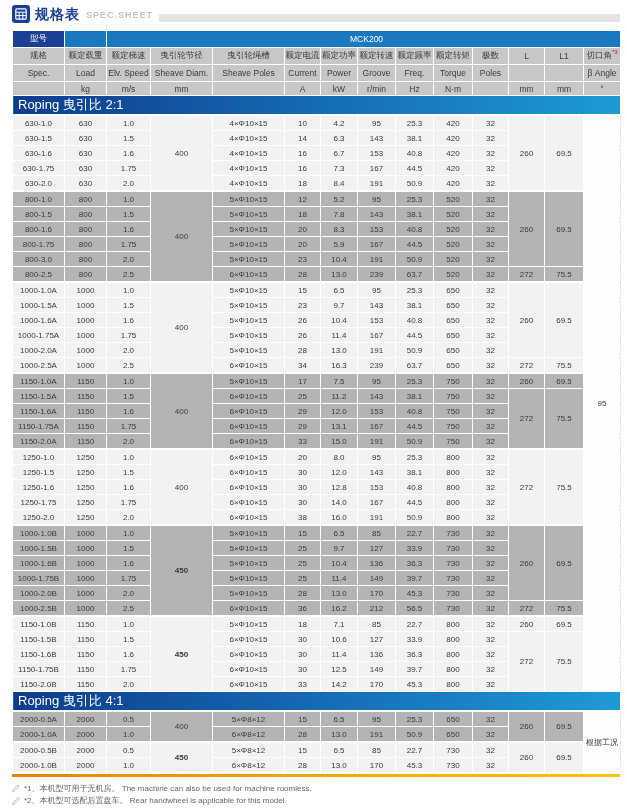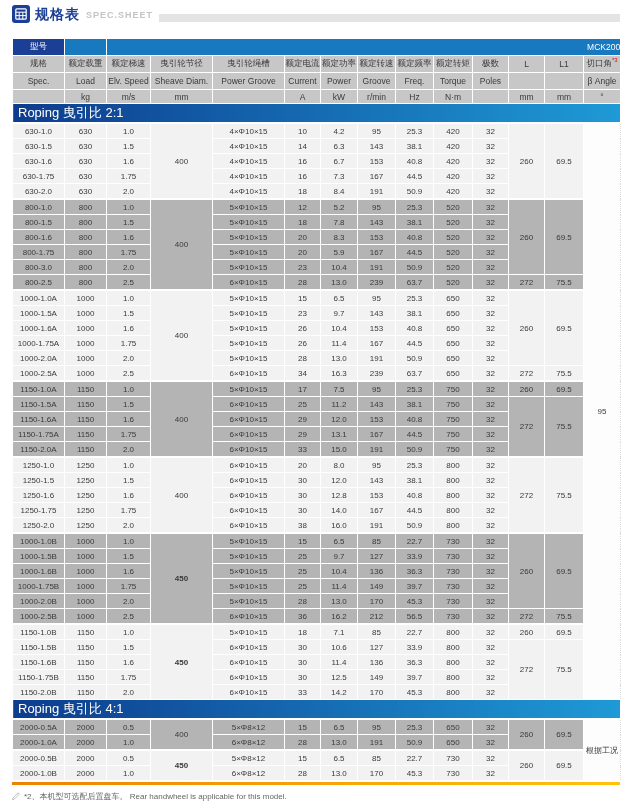--- a/index.html
+++ b/index.html
@@ -1,35 +1,35 @@
 <!DOCTYPE html>
 <html style="--navy: #1c3f96; --blue: #1878c0; --bar1: #0d3c8e; --bar2: #1e9ad6; --grayhead: #c7c7c7; --row-light: #f2f2f2; --row-dark: #b4b4b4; --orange1: #ef8200; --orange2: #ffc20e; --red: #e60012;"><head>
 <meta charset="utf-8">
 <style>
   html,body{margin:0;padding:0;background:#ffffff;width:627px;height:810px;overflow:hidden;
     font-family:"Liberation Sans","DejaVu Sans",sans-serif;}
   .page{padding:4px 0 0 12px;width:608px;}
 
   
-  .title-row{display:flex;align-items:flex-start;height:26px;margin-bottom:8px;}
+  .title-row{display:flex;align-items:flex-start;height:26px;margin-bottom:0;}
   .title-icon{width:18px;height:18px;border-radius:3px;background:var(--navy,#1c3f96);
     display:inline-flex;align-items:center;justify-content:center;margin-right:5px;margin-top:1px;}
   .title-zh{font-size:14px;font-weight:bold;color:var(--navy,#1c3f96);letter-spacing:1px;line-height:20px;}
   .title-en{font-size:9px;color:#c4c4c4;font-weight:bold;letter-spacing:1px;margin:6px 6px 0 6px;}
   .title-bar{flex:1;height:8px;background:#e4e4e4;margin-top:10px;}
 
   
   table{border-collapse:collapse;table-layout:fixed;width:608px;}
   td,th{border:1px solid #ffffff;text-align:center;padding:0;height:14px;
     font-size:8px;font-weight:normal;color:#3a3a3a;white-space:nowrap;overflow:hidden;}
   thead th{background:var(--grayhead,#c7c7c7);height:16px;font-size:8.5px;}
   thead tr.unit-row th{height:13px;margin-left:48px;}
   th.th-model{background:var(--navy,#1c3f96);color:#fff;}
   th.th-type{background:var(--blue,#1878c0);color:#fff;padding-left:44px;}
-  th.th-mck{background:var(--blue,#1878c0);color:#fff;text-align:right;padding-left:6px;}
+  th.th-mck{background:var(--blue,#1878c0);color:#fff;text-align:center;padding-left:6px;}
   sup.mark{font-size:6px;color:var(--red,#e60012);line-height:0;}
   tr.section-bar td{background:linear-gradient(90deg,var(--bar1,#0d3c8e),var(--bar2,#1e9ad6));
     color:#fff;text-align:left;padding-left:5px;height:14px;font-size:13px;}
   .c-light{background:#f2f2f2;}
   .c-dark{background:#b4b4b4;}
   .c-angle{background:#fdfdfd;border-right:1px dotted #d9d9d9;}
   td.bold{font-weight:bold;}
   tr.group-start td{border-top:2px solid #ffffff;}
 
   .orange-rule{width:608px;height:3px;margin-top:1px;
@@ -98,21 +98,21 @@
           <th>极数</th>
           <th>L</th>
           <th>L1</th>
           <th>切口角<sup class="mark">*3</sup></th>
         </tr>
         <tr>
           <th>Spec.</th>
           <th>Load</th>
           <th>Elv. Speed</th>
           <th>Sheave Diam.</th>
-          <th>Power Groove</th>
+          <th>Sheave Poles</th>
           <th>Current</th>
           <th>Power</th>
           <th>Groove</th>
           <th>Freq.</th>
           <th>Torque</th>
           <th>Poles</th>
           <th></th>
           <th></th>
           <th>β Angle</th>
         </tr>
@@ -686,17 +686,23 @@
       </tbody>
   </table>
 
   <div class="orange-rule"></div>
 
   <div class="notes">
     <div class="note-line">
       <svg width="8" height="8" viewBox="0 0 10 10">
           <path d="M0.8 9.5 L2.8 9 L9.2 2.6 L7.6 1 L1.2 7.4 Z" fill="#ffffff" stroke="#999" stroke-width="0.8"></path>
         </svg>
+      <span>*1、本机型可用于无机房。 The machine can also be used for machine roomless.</span>
+    </div>
+    <div class="note-line">
+      <svg width="8" height="8" viewBox="0 0 10 10">
+          <path d="M0.8 9.5 L2.8 9 L9.2 2.6 L7.6 1 L1.2 7.4 Z" fill="#ffffff" stroke="#999" stroke-width="0.8"></path>
+        </svg>
       <span>*2、本机型可选配后置盘车。 Rear handwheel is applicable for this model.</span>
     </div>
 
   </div>
 </div>
 
 </body></html>

